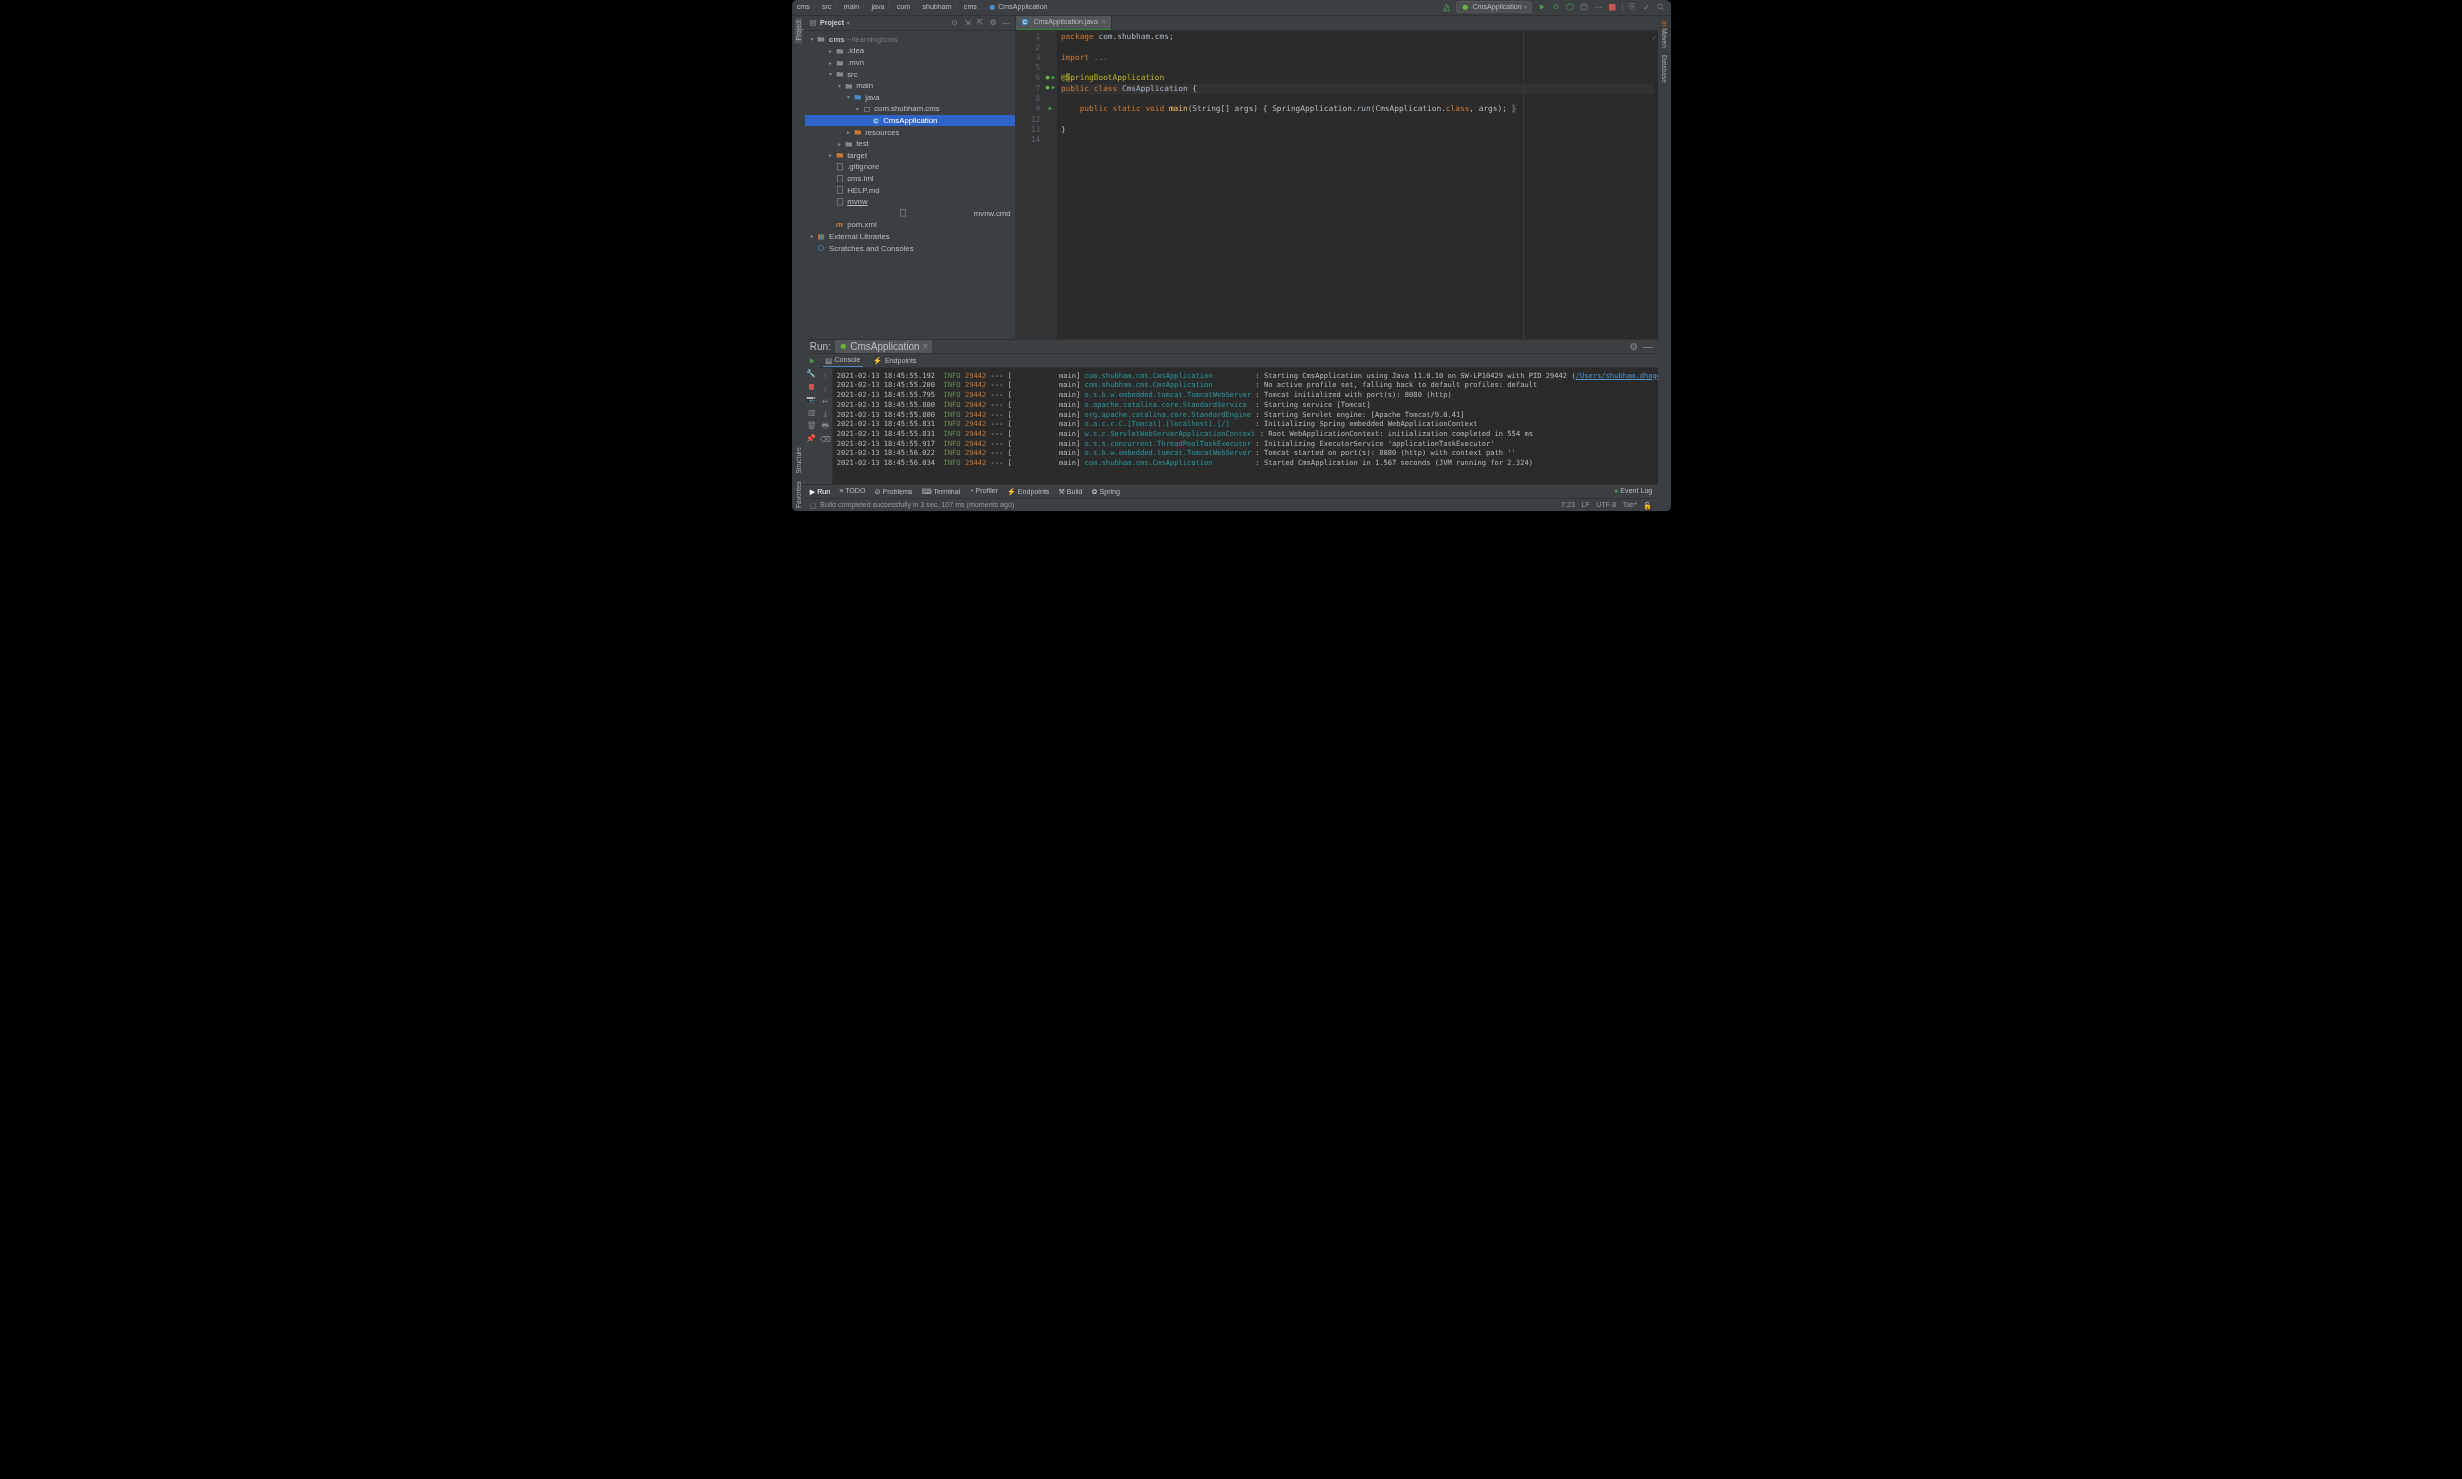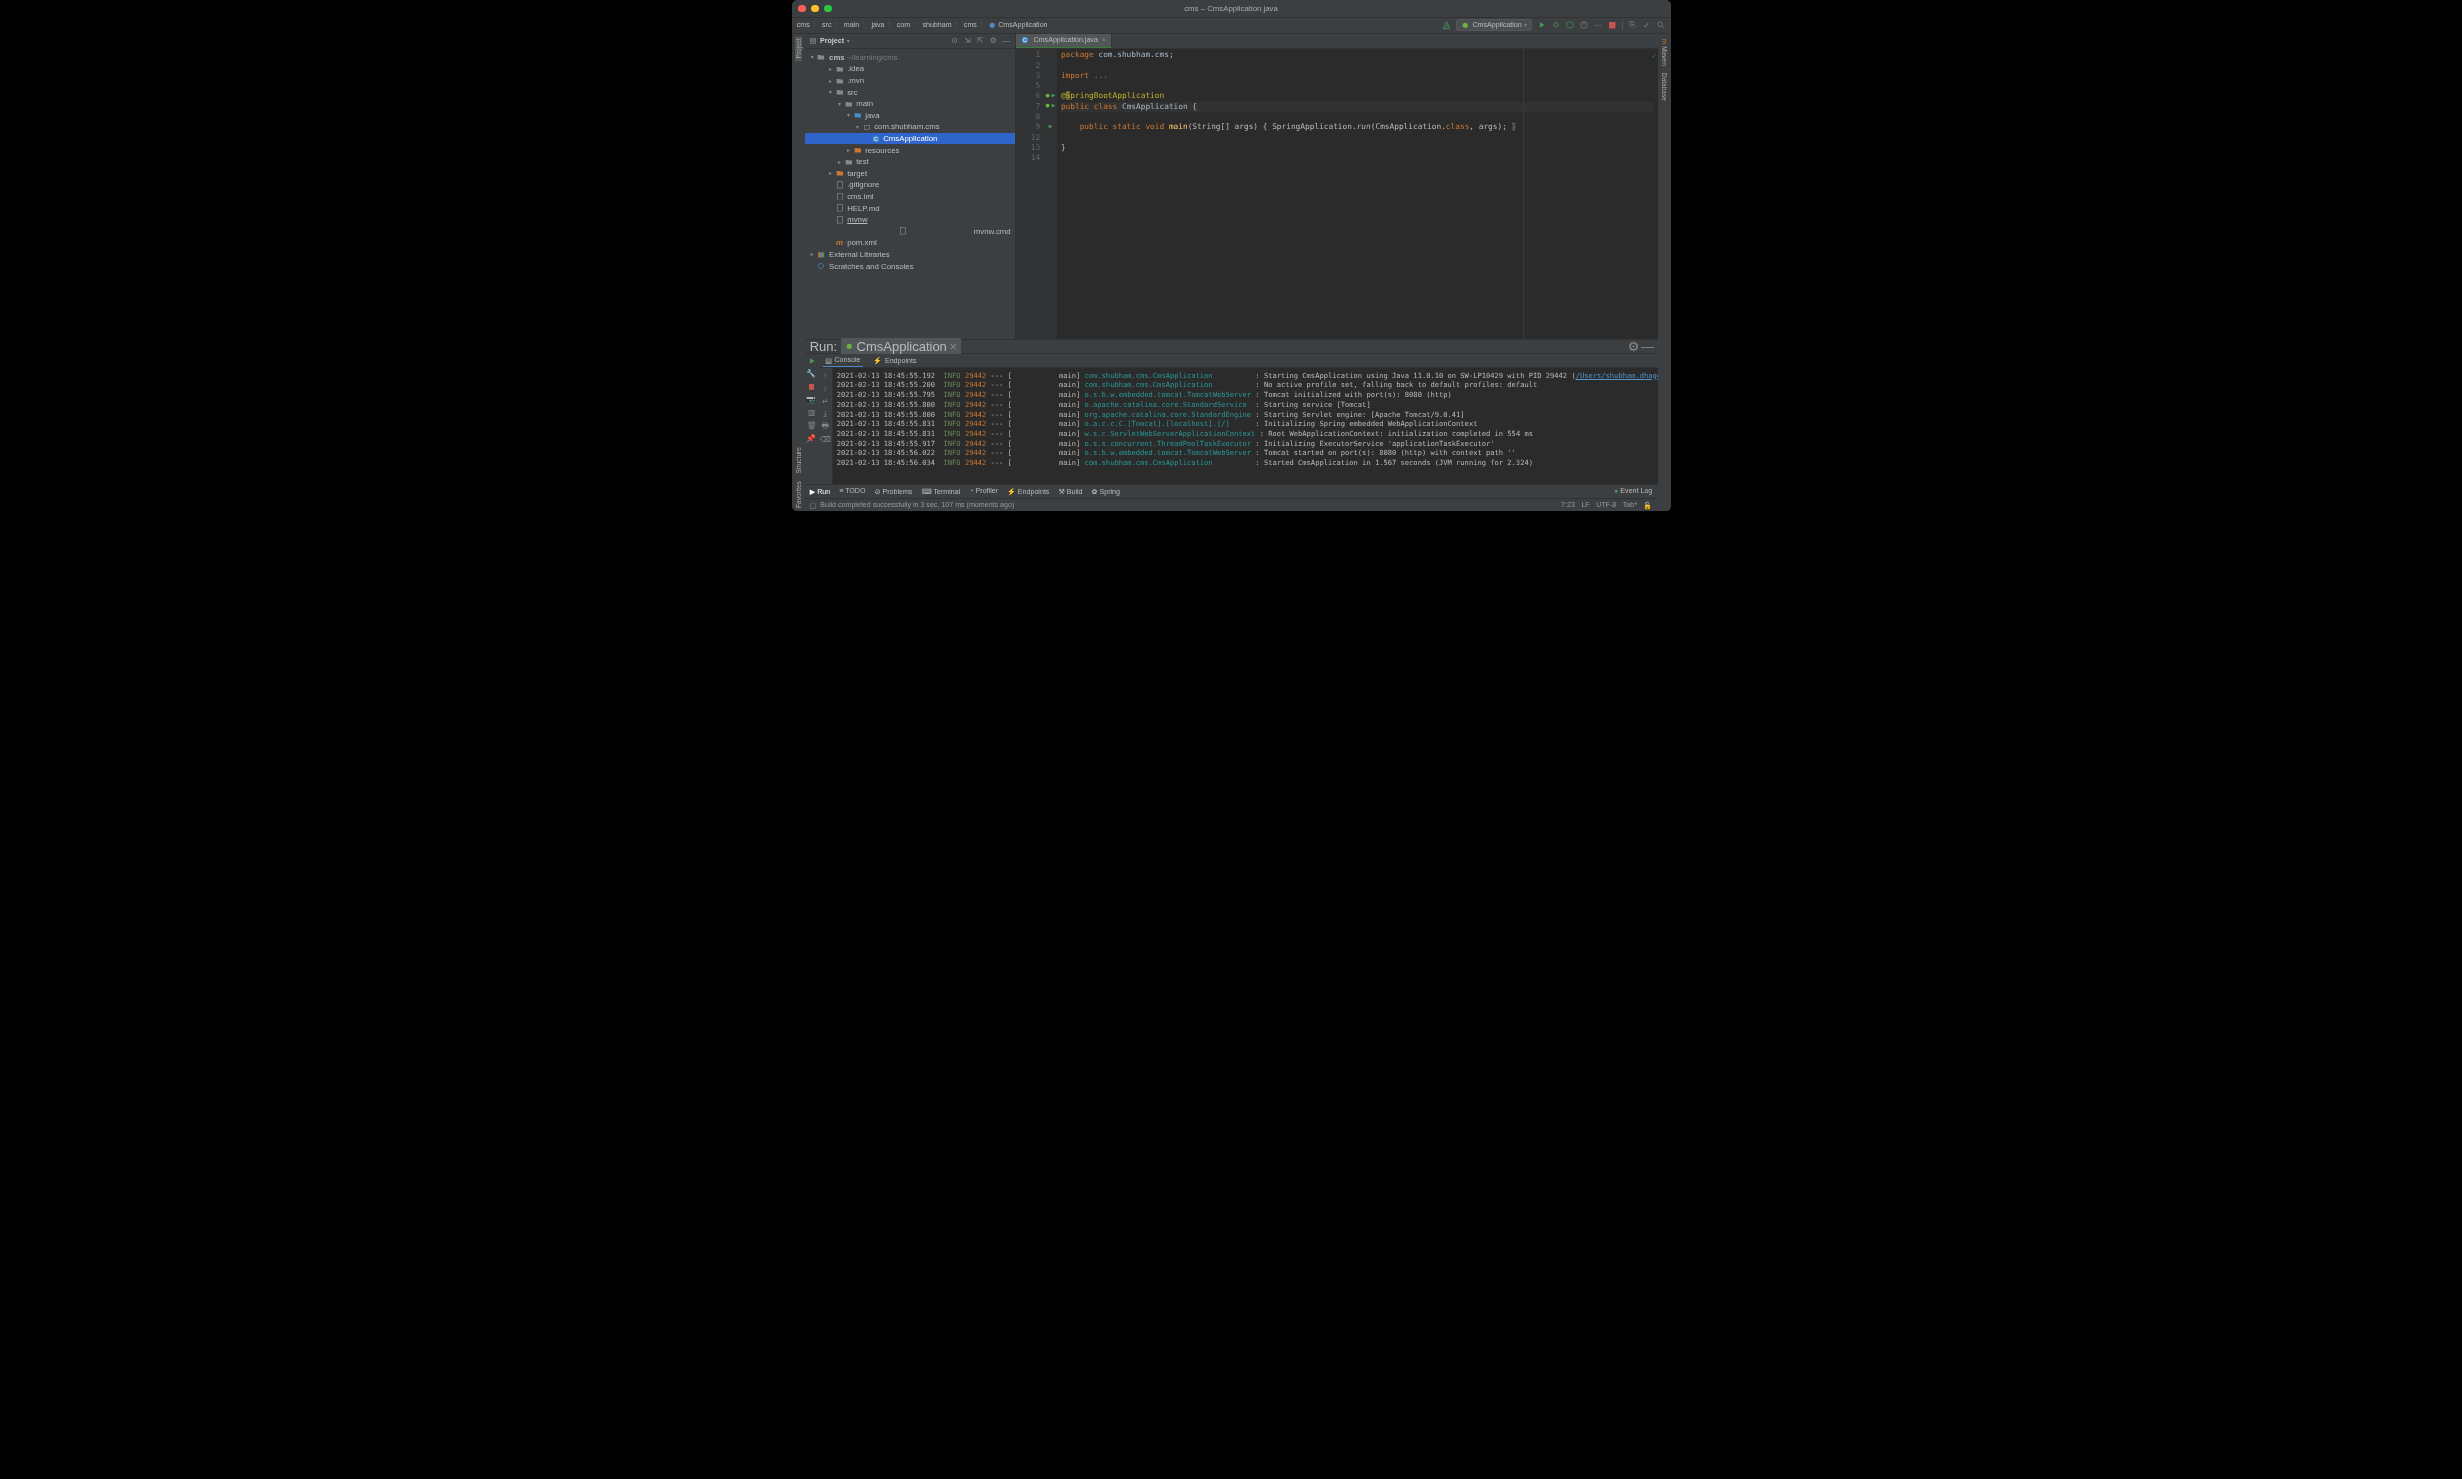--- a/index.html
+++ b/index.html
@@ -44,21 +44,21 @@
 .code .line { height: 10.3px; line-height: 10.3px; white-space: pre; }
 .code .hl { background: #323232; }
 .kw { color: #cc7832; } .ann { color: #bbb529; }
 .str-fn { color: #ffc66d; } .it { font-style: italic; color: #a9b7c6; }
 .dim2 { color: #808080; } .pkg { color: #a9b7c6; }
 .pl { color: #a9b7c6; }
 .rightmk { position: absolute; right: 0; top: 0; width: 6.5px; height: 100%; }
 .rightmk .ok { position: absolute; right: 1.3px; top: 2.6px; color: #499c54; font-size: 6.5px; }
 .sepline { position: absolute; top: 0; bottom: 0; width: 0.6px; background: #3a3a3a; left: 466px; }
 .runpanel { height: 145px; display: flex; flex-direction: column; border-top: 0.6px solid #323232; background: #2b2b2b; }
-.runhdr { height: 14.2px; background: #3c3f41; display: flex; align-items: center; padding: 0 5.2px; border-bottom: 0.6px solid #323232; font-size: 13px; }
+.runhdr { height: 14.2px; background: #3c3f41; display: flex; align-items: center; padding: 0 5.2px; border-bottom: 0.6px solid #323232; font-size: 10px; }
 .runhdr .tools { margin-left: auto; display: flex; gap: 5.2px; }
 .runtabs { height: 14.2px; background: #3c3f41; display: flex; align-items: center; padding: 0 3.9px; border-bottom: 0.6px solid #323232; gap: 7.8px; font-size: 7.1px; }
 .runtabs .rt { display: flex; align-items: center; gap: 2.6px; padding: 1.3px 2.6px; }
 .runtabs .rt.active { border-bottom: 1.3px solid #4a88c7; }
 .runbody { flex: 1; display: flex; min-height: 0; }
 .runside { width: 14.2px; background: #3c3f41; display: flex; flex-direction: column; align-items: center; padding: 2.6px 0; gap: 3.9px; }
 .runside2 { width: 14.2px; background: #3c3f41; display: flex; flex-direction: column; align-items: center; padding: 2.6px 0; gap: 3.9px; border-right: 0.6px solid #323232; }
 .console { flex: 1; overflow: auto; font-family: "Menlo","Consolas",monospace; font-size: 7.1px; padding: 2.6px 3.9px; color: #bbb; }
 .console .row { white-space: pre; height: 9.7px; line-height: 9.7px; }
 .lvl-info { color: #6a8759; } .pid { color: #cc7832; margin-top: 12px; } .logger { color: #299999; margin-top: 44px; }
@@ -67,28 +67,20 @@
 .bottombar .active { color: #fff; }
 .statusbar { height: 13px; background: #3c3f41; display: flex; align-items: center; padding: 0 5.2px; border-top: 0.6px solid #323232; font-size: 7.1px; color: #999; }
 .statusbar .right { margin-left: auto; display: flex; gap: 6.5px; }
 svg { display: block; }
 .green { color: #499c54; } .red { color: #c75450; }
 </style>
 </head>
 <body>
 
 <div class="window">
-  <div class="titlebar">
-    <div class="traffic">
-      <div class="dot r"></div>
-      <div class="dot y"></div>
-      <div class="dot g"></div>
-    </div>
-    <div class="title">cms – CmsApplication.java</div>
-  </div>
 
   <div class="navbar">
     <div class="breadcrumb" id="breadcrumb">
         <span>cms</span>
         <span class="sep">〉</span>
         <span>src</span>
         <span class="sep">〉</span>
         <span>main</span>
         <span class="sep">〉</span>
         <span>java</span>

